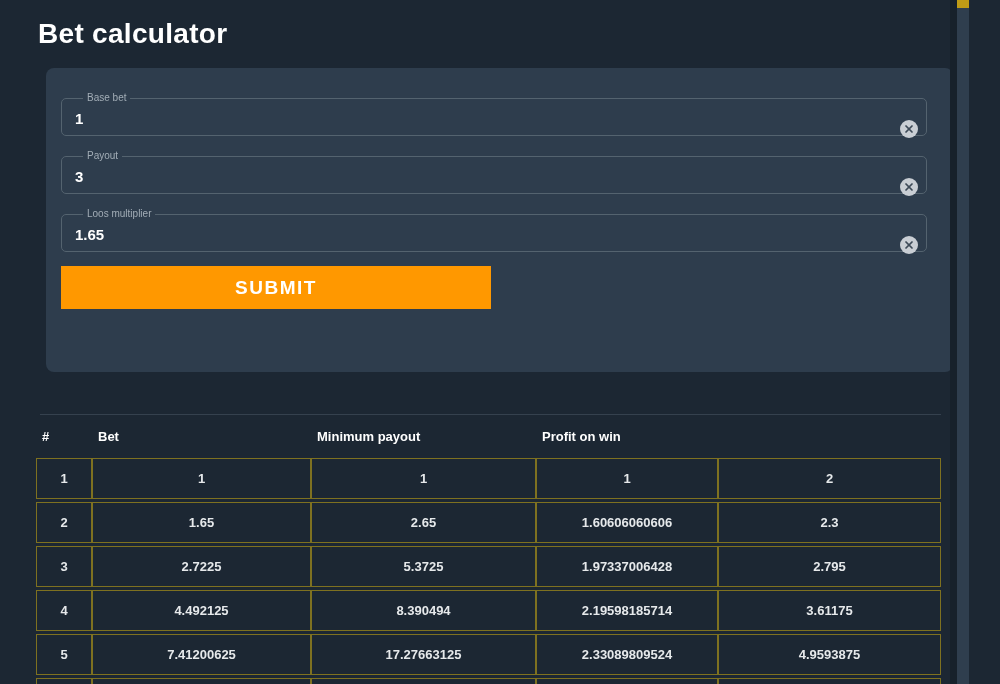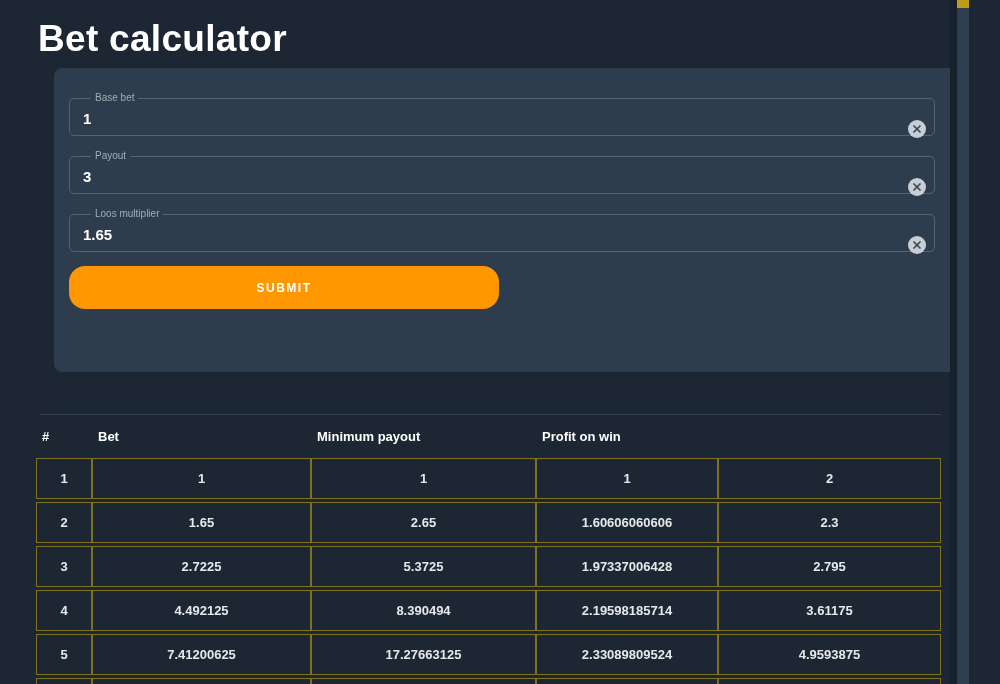--- a/index.html
+++ b/index.html
@@ -8,27 +8,27 @@
     position: relative;
     width: 1000px; height: 684px;
     overflow: hidden;
     background: #1c2733;
     font-family: "Liberation Sans", sans-serif;
   }
 
   
   .page-title {
     position: absolute; left: 38px; top: 18px;
-    color: #ffffff; font-size: 37px; font-weight: 700;
+    color: #ffffff; font-size: 28px; font-weight: 700;
     letter-spacing: 0.3px;
   }
 
   
   .panel {
-    position: absolute; left: 54px; top: 68px;
+    position: absolute; left: 46px; top: 68px;
     width: 907px; height: 304px;
     background: #2e3d4d;
     border-radius: 8px;
     padding: 24px 26px 13px 15px;
   }
 
   fieldset.tf {
     position: relative;
     border: 1px solid #54636f;
     border-radius: 5px;
@@ -59,22 +59,22 @@
     cursor: pointer;
     display: flex; align-items: center; justify-content: center;
     padding: 0;
   }
 
   .submit-btn {
     display: block;
     margin-top: 6px;
     width: 430px; height: 43px;
     background: #ff9800;
-    border: none; border-radius: 16px;
-    color: #ffffff; font-weight: 700; font-size: 12px;
+    border: none; border-radius: 0;
+    color: #ffffff; font-weight: 700; font-size: 19px;
     letter-spacing: 1.5px;
     font-family: "Liberation Sans", sans-serif;
     cursor: pointer;
   }
 
   
   .divider {
     position: absolute; left: 40px; top: 414px;
     width: 901px; height: 1px;
     background: #35414e;

